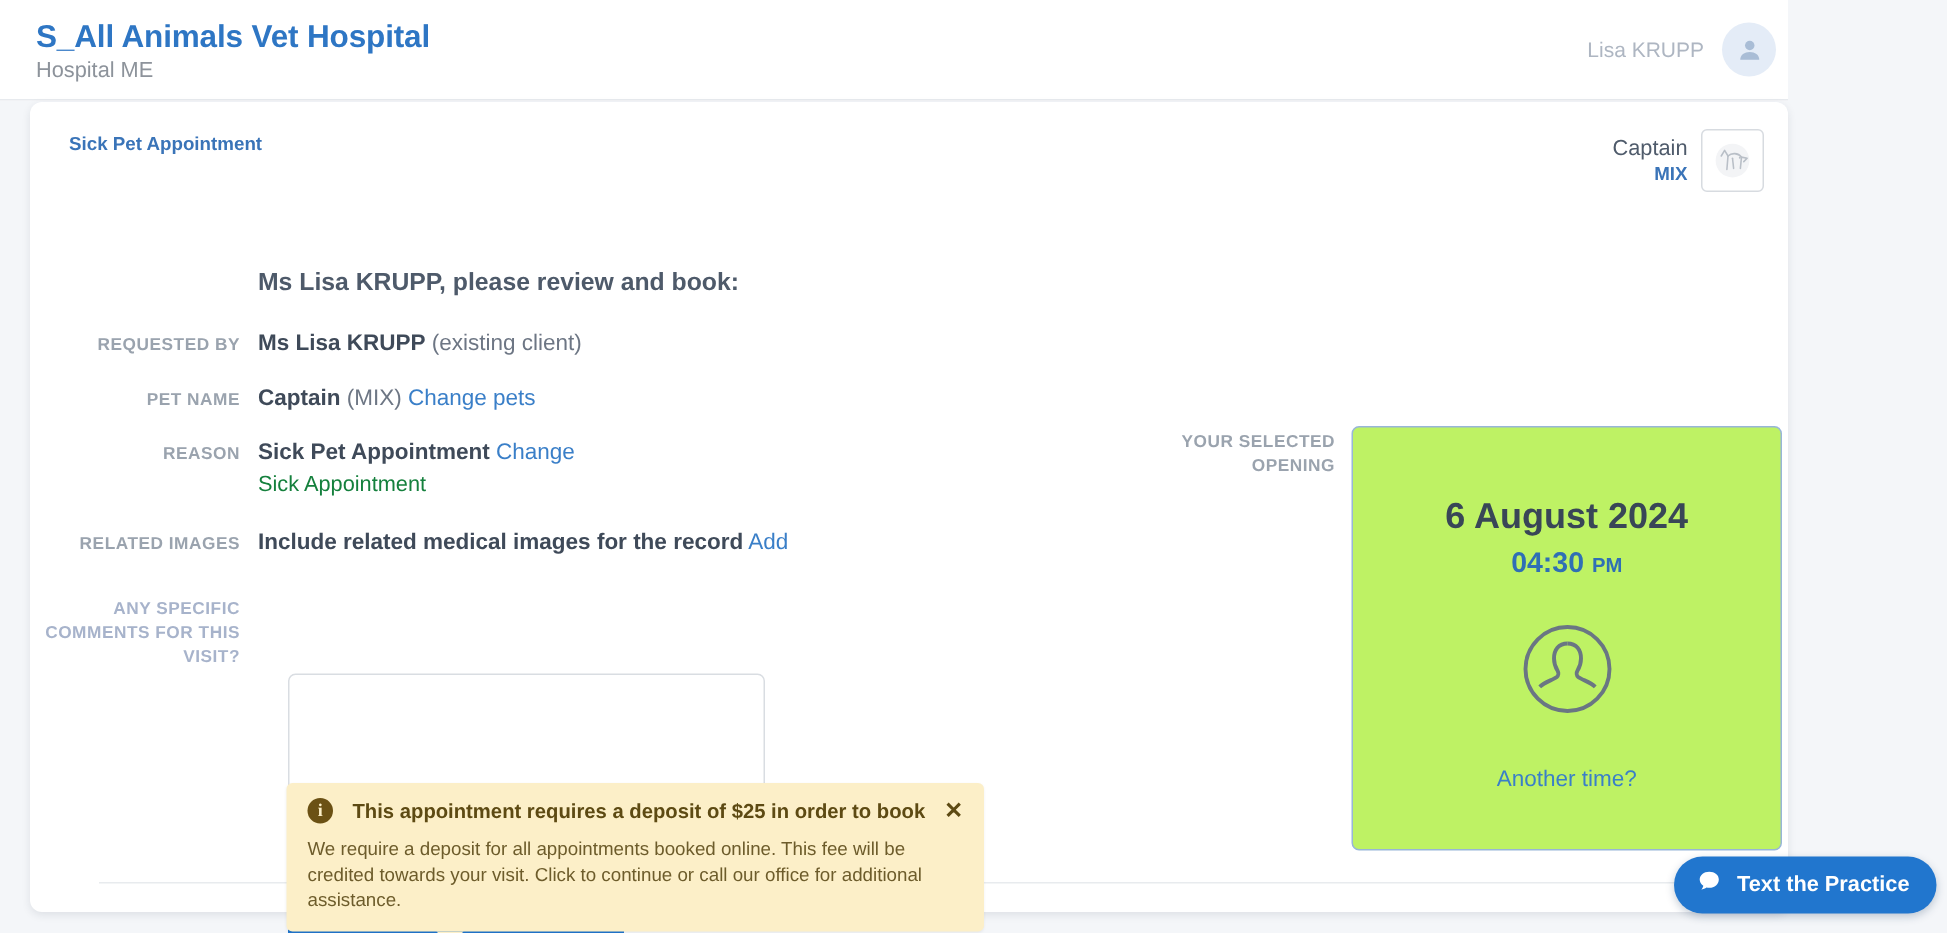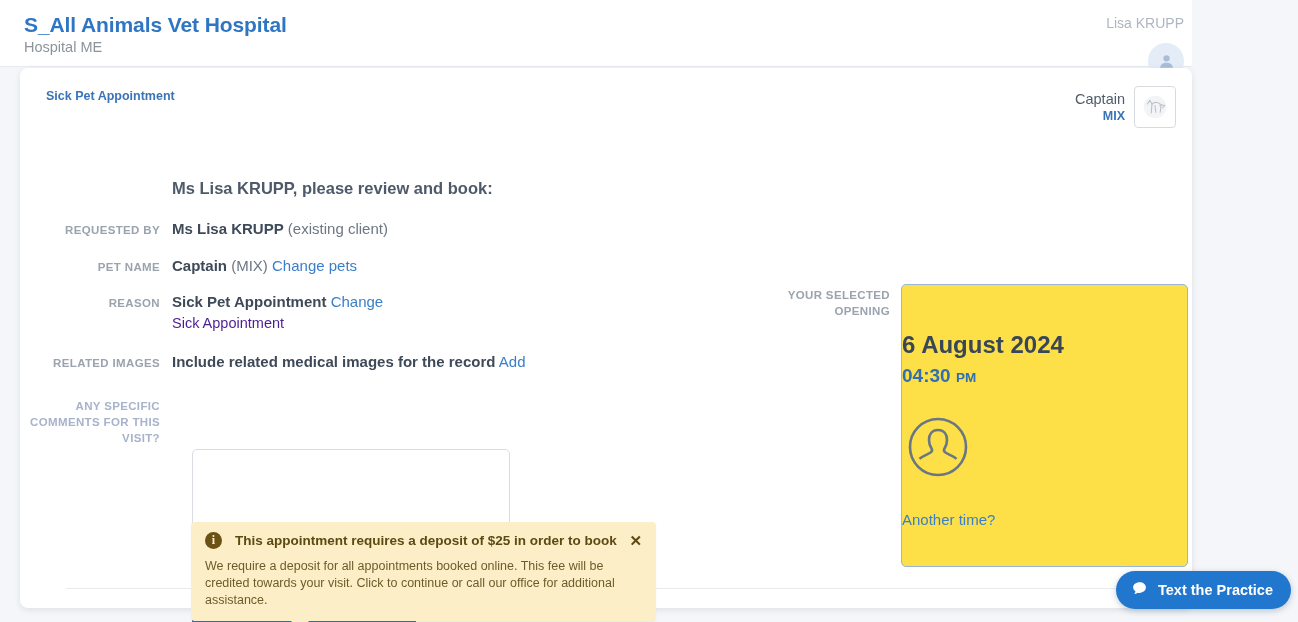--- a/index.html
+++ b/index.html
@@ -41,23 +41,22 @@
   .brand-sub {
     font-size: 14.5px;
     color: #8d939b;
     line-height: 18px;
     margin-top: 1px;
   }
   .user-area {
     position: absolute;
     right: 8px; top: 15px;
     display: flex;
-    align-items: flex-end;
+    align-items: center;
     gap: 12px;
-    flex-direction: column;
   }
   .user-name {
     font-size: 14px;
     color: #aeb6c2;
     white-space: nowrap;
   }
   .avatar {
     width: 36px; height: 36px;
     border-radius: 50%;
     background: #e4ecf7;
@@ -159,21 +158,21 @@
     line-height: 20px;
   }
   .fval b { color: #3f4a59; font-weight: bold; }
   .fval .muted2 { color: #6d7684; }
   .flink {
     color: #3a7fc8;
     cursor: pointer;
   }
   .fsub {
     font-size: 14.5px;
-    color: #4c1d95;
+    color: #15803d;
     line-height: 21px;
     margin-top: 1px;
   }
 
   .comments-area {
     position: absolute;
     left: 172px; top: 381px;
     width: 318px; height: 85px;
     border: 1px solid #d9dde2;
     border-radius: 5px;
@@ -197,23 +196,24 @@
     color: #9aa3ae;
     letter-spacing: 0.35px;
     line-height: 16px;
   }
   .opening-box {
     position: absolute;
     left: 881px; top: 216px;
     width: 287px; height: 283px;
     border: 1px solid #98b6d8;
     border-radius: 5px;
-    background: #fde047;
+    background: #bef264;
     display: flex;
     flex-direction: column;
+    align-items: center;
   }
   .open-date {
     margin-top: 46px;
     font-size: 24px;
     font-weight: bold;
     color: #394657;
     line-height: 28px;
   }
   .open-time {
     margin-top: 5px;

